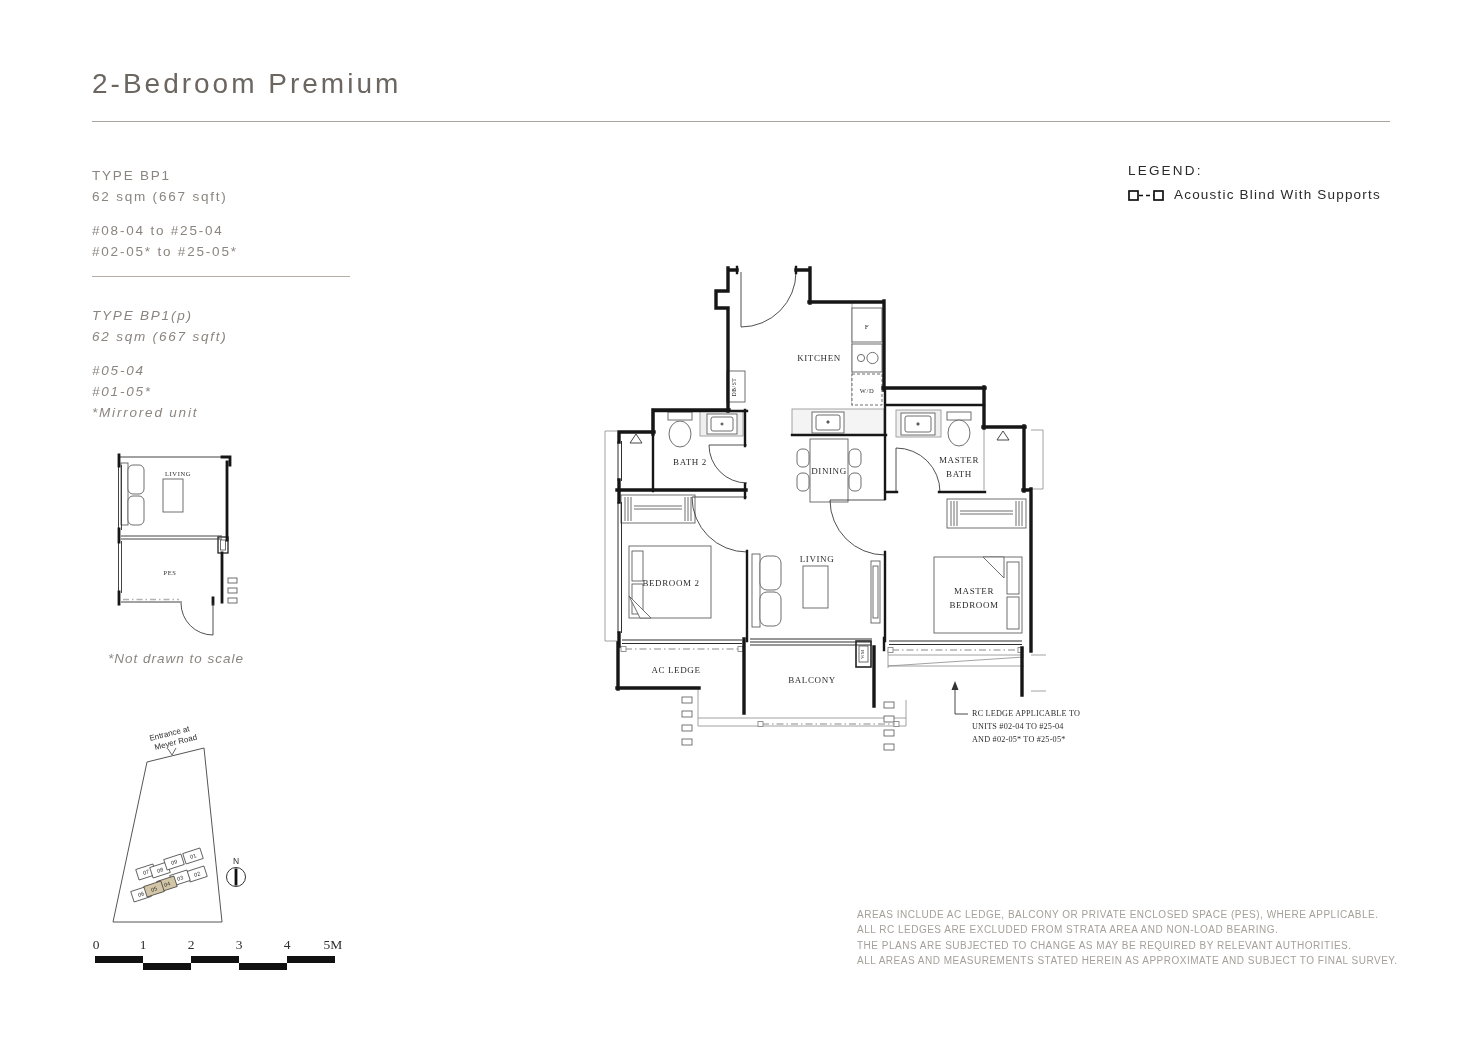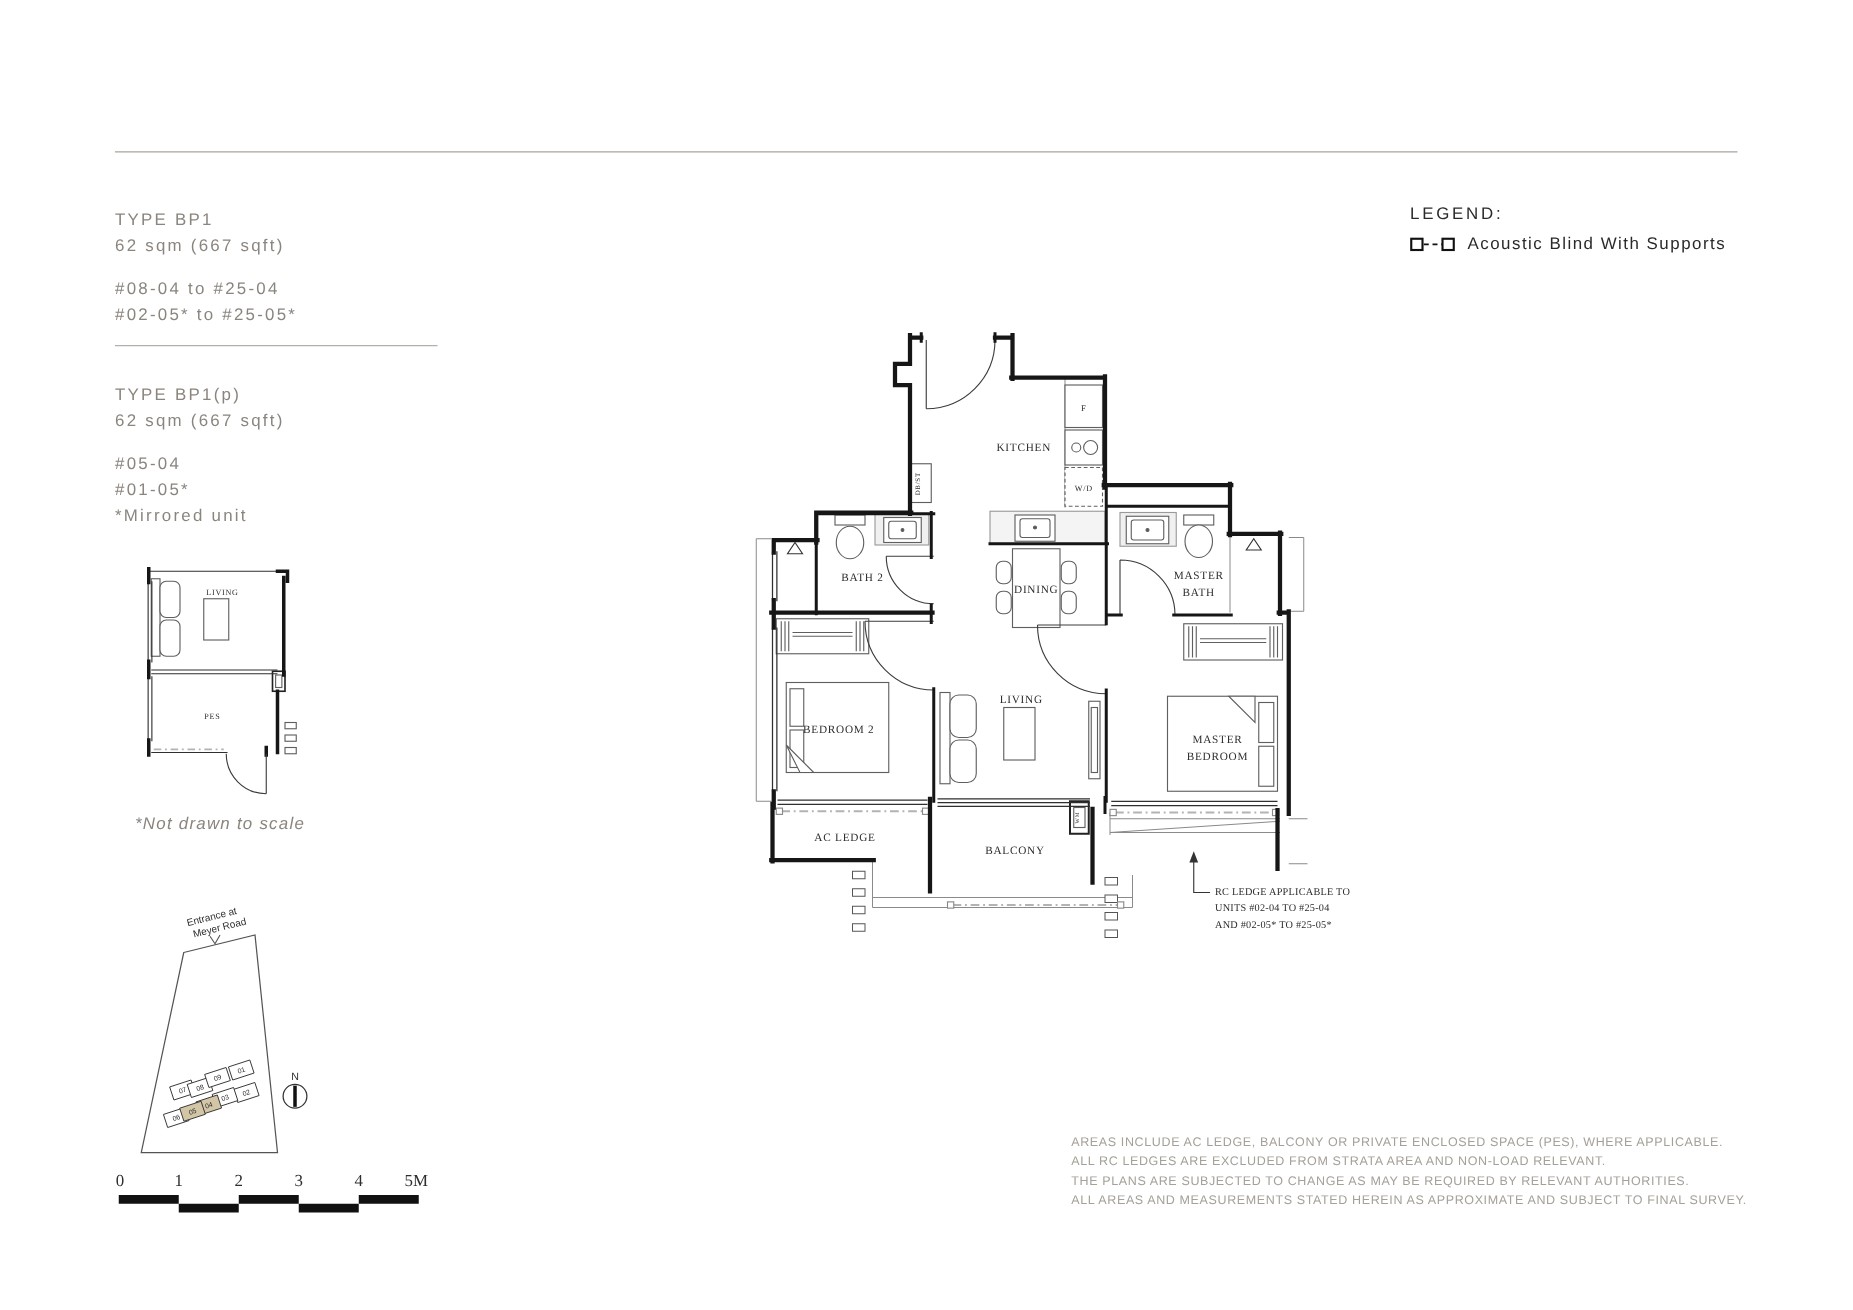--- a/index.html
+++ b/index.html
@@ -5,41 +5,42 @@
   html,body{margin:0;padding:0;background:#ffffff;}
   #canvas{position:relative;width:1482px;height:1048px;background:#ffffff;overflow:hidden;
           font-family:"Liberation Sans","DejaVu Sans",sans-serif;}
   .abs{position:absolute;}
   
   .title{left:92px;top:68px;font-size:28px;font-weight:200;letter-spacing:3px;color:#6c6661;}
   .title-rule{left:92px;top:121px;width:1298px;height:1px;background:#a9a49e;}
   
   .info{color:#8b857f;font-size:13.5px;letter-spacing:1.8px;line-height:21px;}
   .info-block1{left:92px;top:165px;}
-  .info-block2{left:92px;top:305px;}
+  .info-block2{left:92px;top:305px;font-style:italic;}
   .info .gap{height:13px;}
   .info-rule{left:92px;top:276px;width:258px;height:1px;background:#b4afa9;}
   .inset-note{left:108px;top:651px;font-size:13.5px;font-style:italic;color:#8b857f;letter-spacing:1px;}
   
   .legend{left:1128px;top:163px;color:#2a2a2a;}
   .legend-title{font-size:13.5px;letter-spacing:2.2px;}
   .legend-row{margin-top:9px;display:flex;align-items:flex-end;}
   .legend-label{font-size:13.5px;letter-spacing:1.2px;margin-left:8px;}
   
   .disclaimer{left:857px;top:907px;width:545px;font-size:10px;letter-spacing:.5px;
               line-height:15.3px;color:#a5a099;}
   
   svg text{font-family:"Liberation Serif","DejaVu Serif",serif;fill:#2e2e2e;}
   svg .sans{font-family:"Liberation Sans","DejaVu Sans",sans-serif;}
 </style>
 </head>
 <body>
 
 <div id="canvas">
 
+  <div class="abs title">2-Bedroom Premium</div>
   <div class="abs title-rule"></div>
 
   <div class="abs info info-block1">
     <div>TYPE BP1</div>
     <div>62 sqm (667 sqft)</div>
     <div class="gap"></div>
     <div>#08-04 to #25-04</div>
     <div>#02-05* to #25-05*</div>
   </div>
   <div class="abs info-rule"></div>
@@ -366,18 +367,18 @@
       <rect x="95" y="956" width="48" height="7"></rect>
       <rect x="191" y="956" width="48" height="7"></rect>
       <rect x="287" y="956" width="48" height="7"></rect>
       <rect x="143" y="963" width="48" height="7"></rect>
       <rect x="239" y="963" width="48" height="7"></rect>
     </g>
   </svg>
 
   <div class="abs disclaimer">
     <div>AREAS INCLUDE AC LEDGE, BALCONY OR PRIVATE ENCLOSED SPACE (PES), WHERE APPLICABLE.</div>
-    <div>ALL RC LEDGES ARE EXCLUDED FROM STRATA AREA AND NON-LOAD RELEVANT.</div>
+    <div>ALL RC LEDGES ARE EXCLUDED FROM STRATA AREA AND NON-LOAD BEARING.</div>
     <div>THE PLANS ARE SUBJECTED TO CHANGE AS MAY BE REQUIRED BY RELEVANT AUTHORITIES.</div>
     <div>ALL AREAS AND MEASUREMENTS STATED HEREIN AS APPROXIMATE AND SUBJECT TO FINAL SURVEY.</div>
   </div>
 
 </div>
 
 </body></html>

